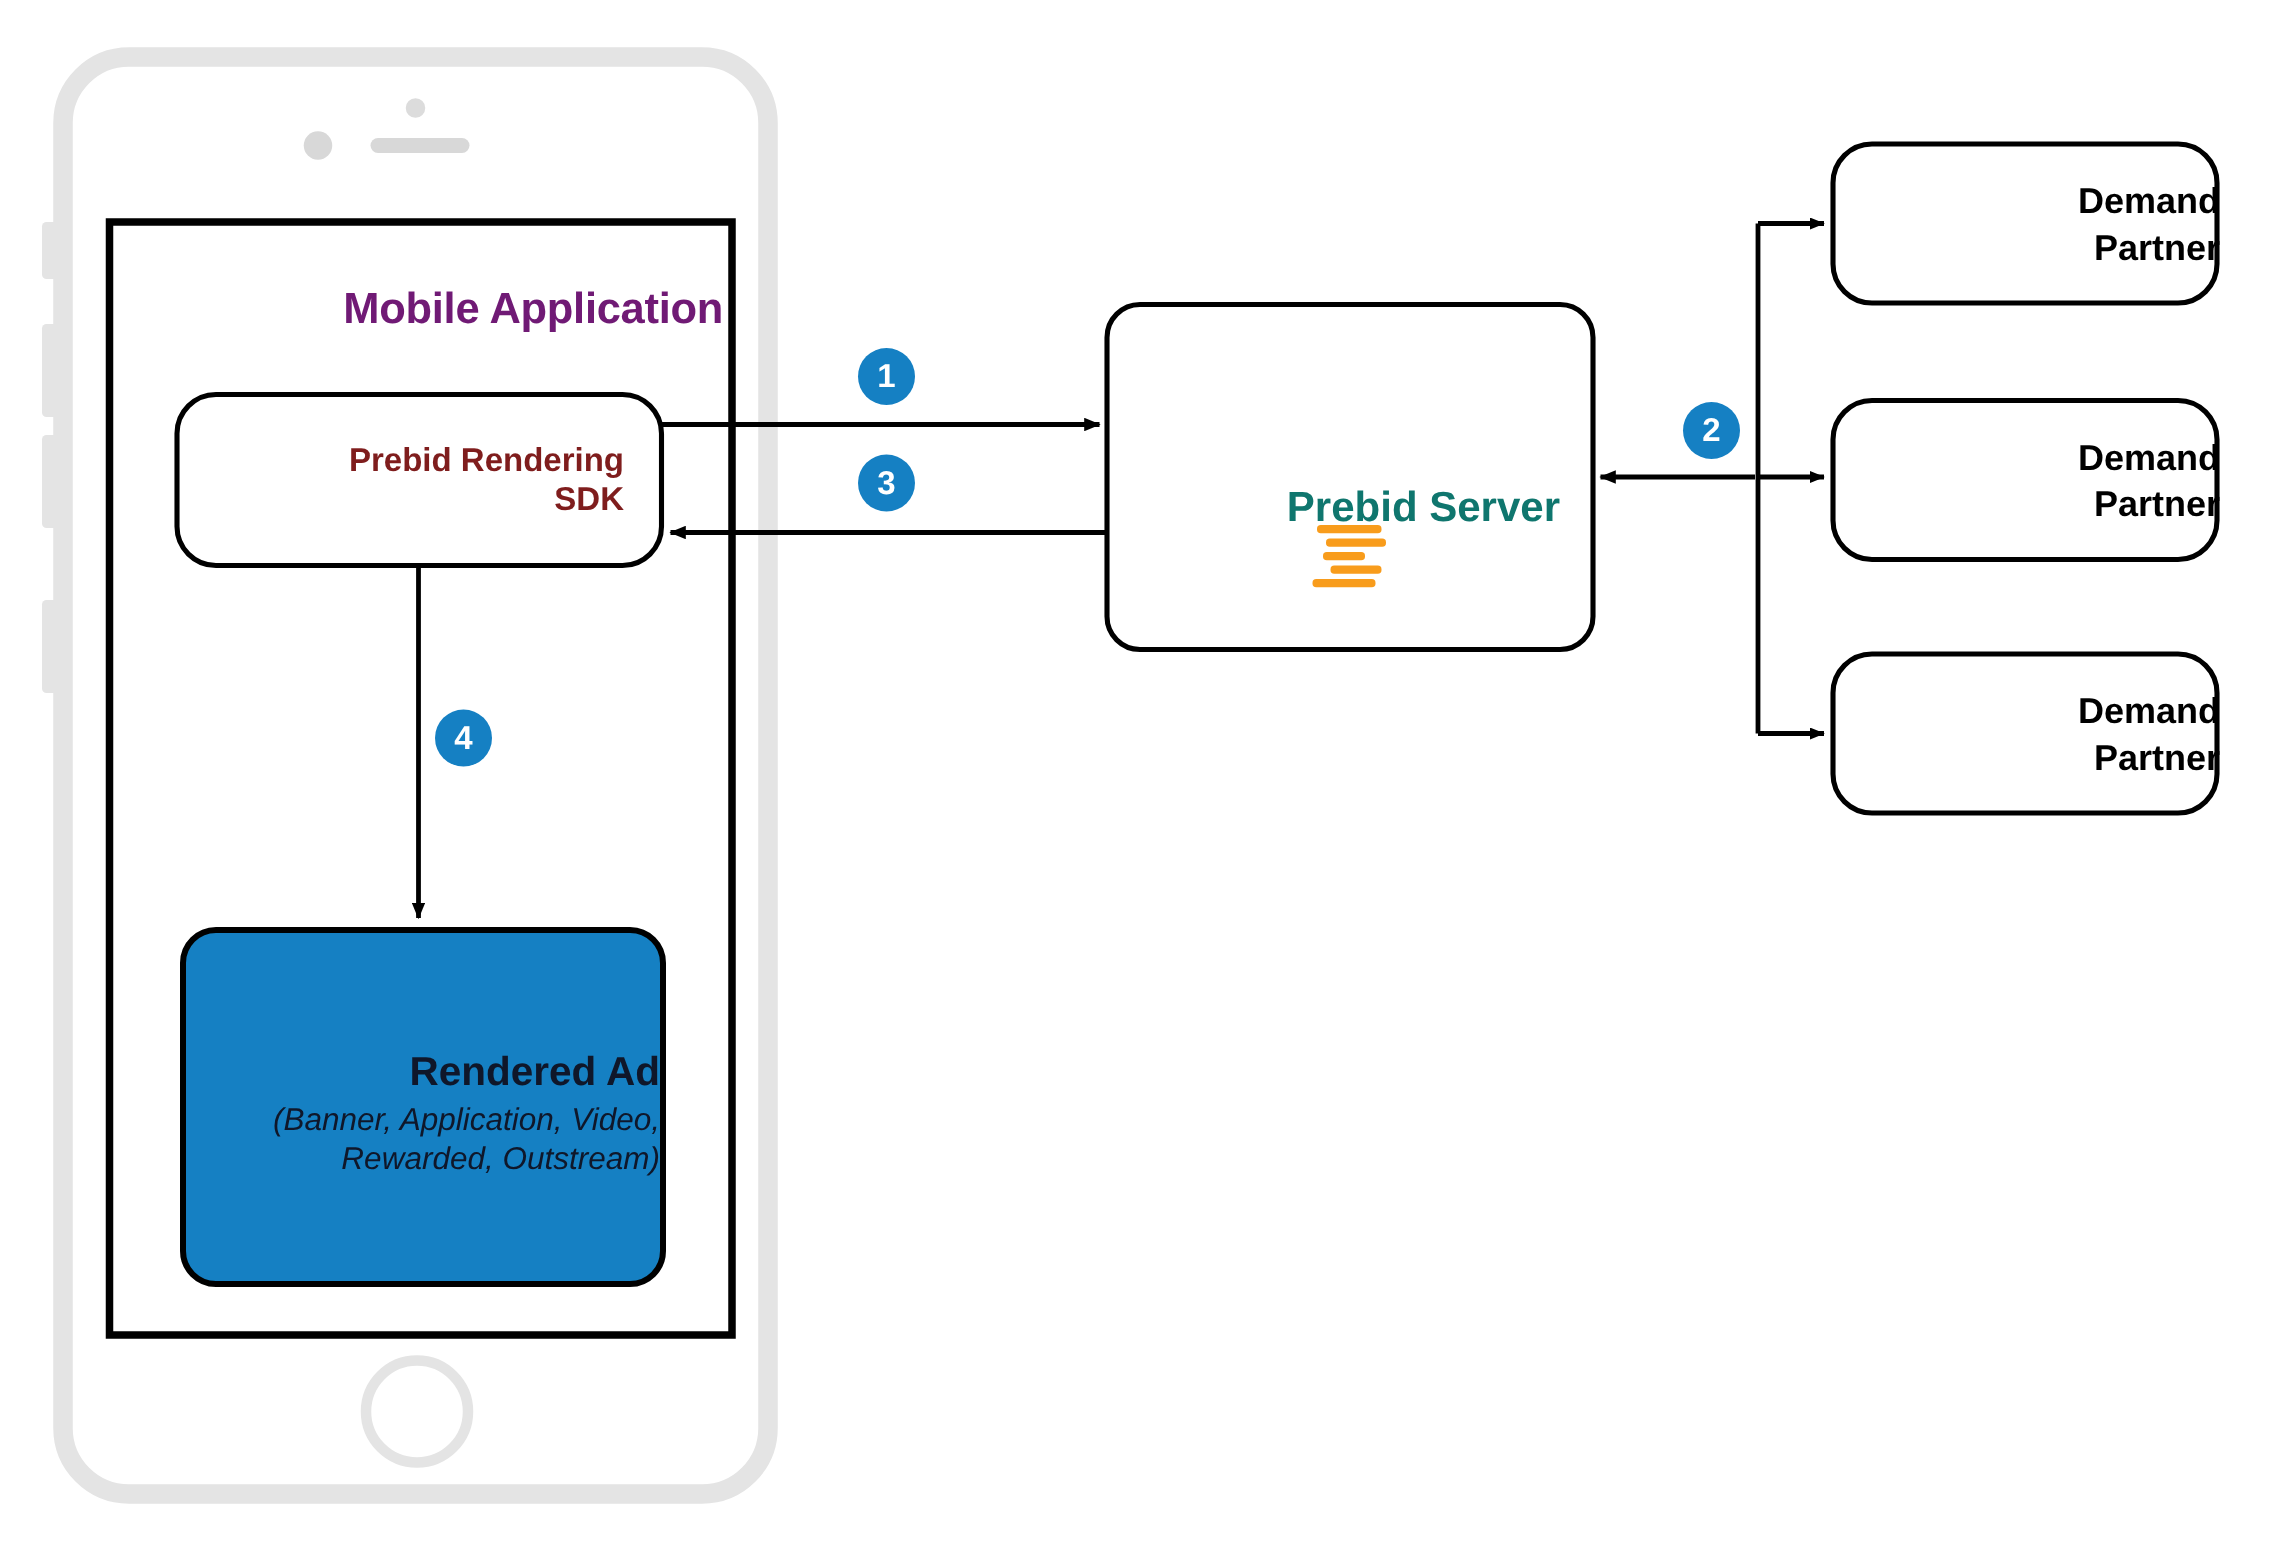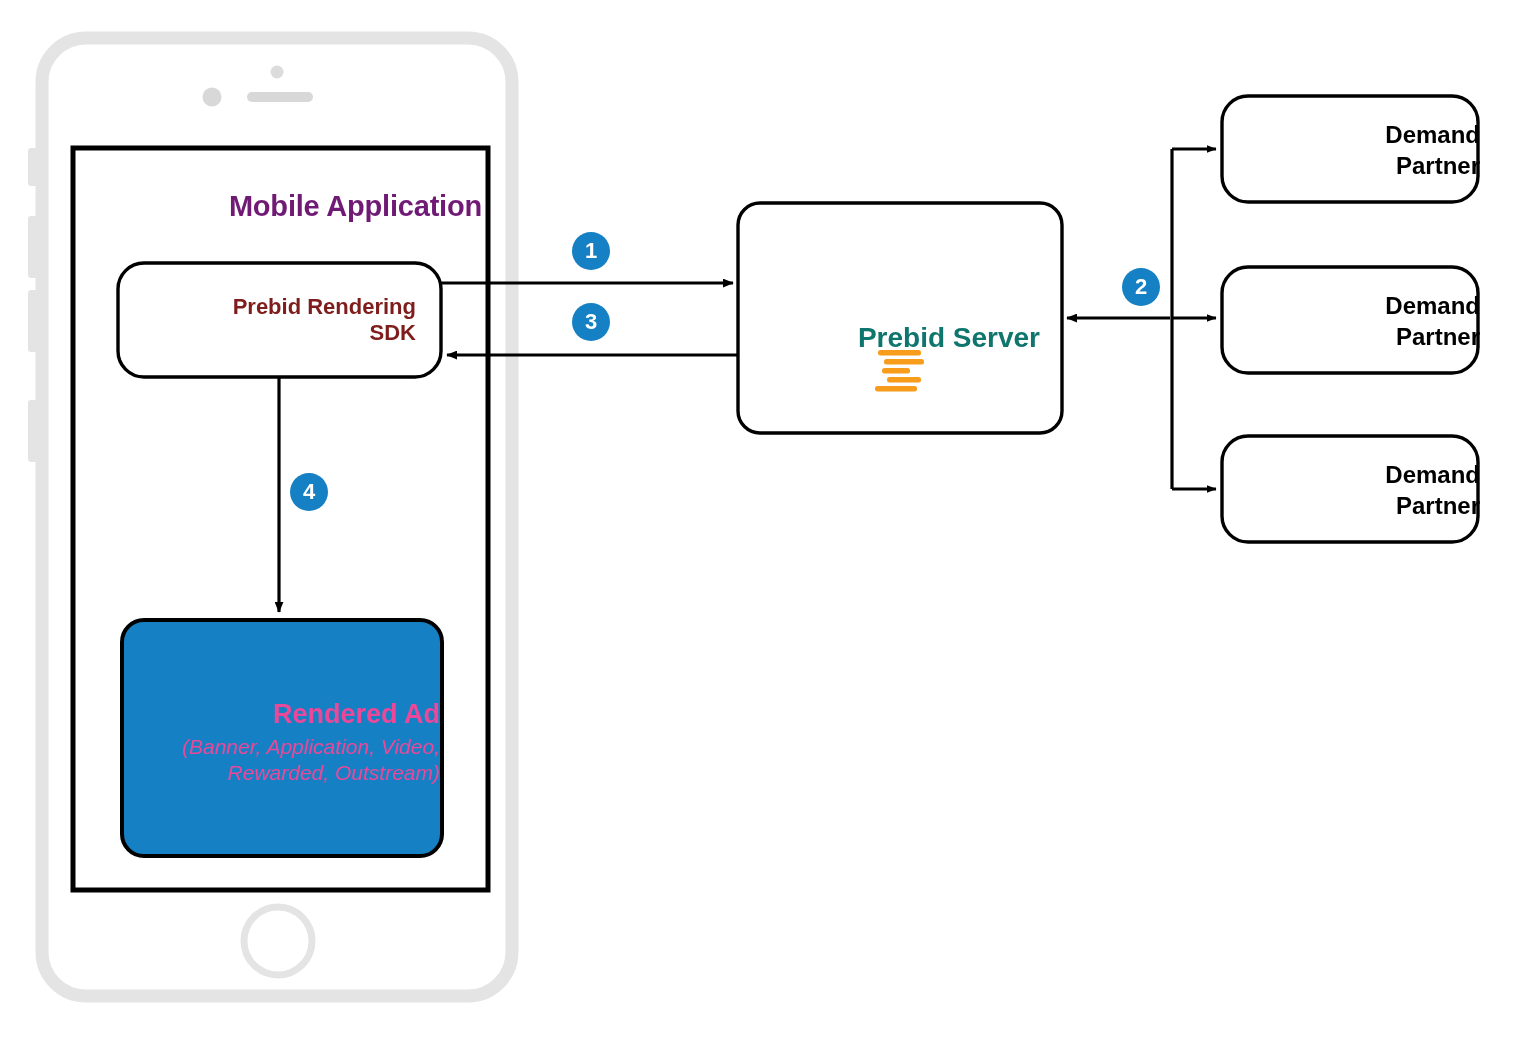--- a/index.html
+++ b/index.html
@@ -71,21 +71,21 @@
     font-size: 22px;
     font-weight: bold;
   }
 
   
   .ad-label {
     left: 124px;
     top: 688px;
     width: 316px;
     height: 110px;
-    color: #ec4899;
+    color: #0f172a;
   }
   .ad-title {
     font-size: 27px;
     font-weight: bold;
     margin-bottom: 3px;
   }
   .ad-sub {
     font-size: 21px;
     font-style: italic;
     line-height: 1.26;

